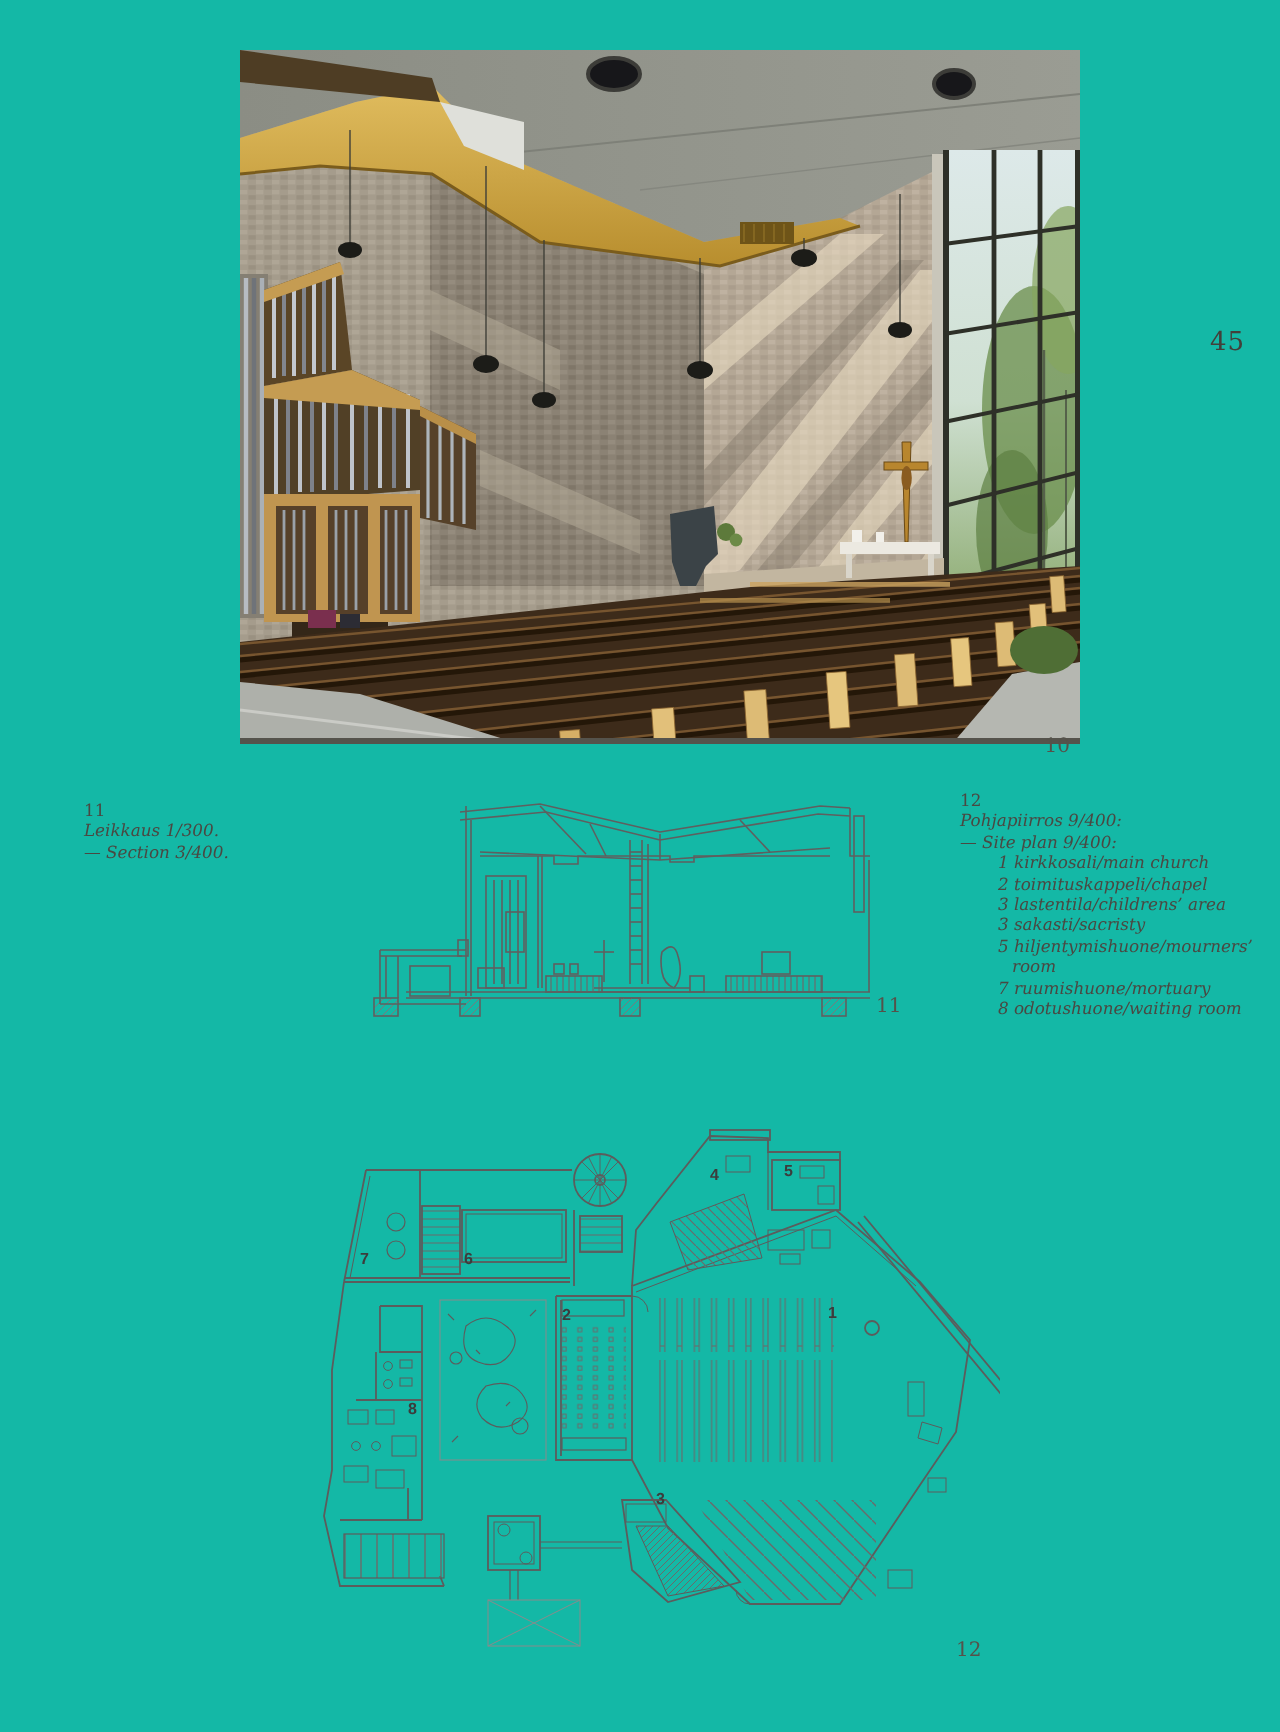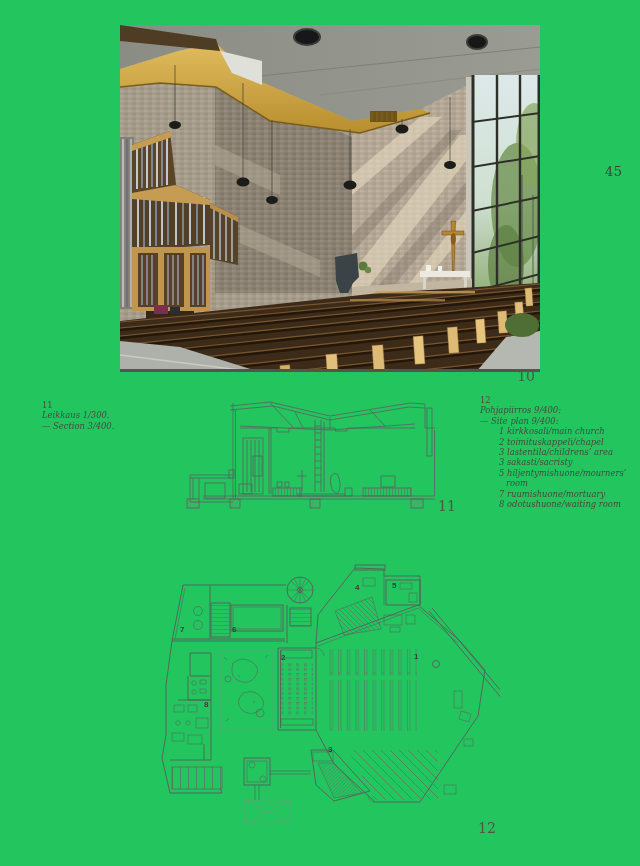--- a/index.html
+++ b/index.html
@@ -1,21 +1,21 @@
 <!DOCTYPE html>
 <html><head>
 <meta charset="utf-8">
 <style>
   html,body{margin:0;padding:0;background:#e8e8e4;}
-  .page{position:relative;width:640px;height:866px;background:#22c55e;overflow:hidden;
+  .page{position:relative;width:640px;height:866px;background:#14b8a6;overflow:hidden;
         font-family:"DejaVu Serif", serif;color:#3f3d38;}
   .abs{position:absolute;}
   .photo{left:120px;top:25px;width:420px;height:347px;}
   .pagenum{left:605px;top:164px;font-size:13px;letter-spacing:.5px;color:#42403a;}
-  .figlabel{font-size:14px;color:#55524a;}
+  .figlabel{font-size:10px;color:#55524a;}
   .lbl10{left:495px;top:368px;width:40px;text-align:right;}
   .lbl11{left:438px;top:498px;}
   .lbl12{left:478px;top:820px;}
   .caption{font-size:8.4px;line-height:10.4px;font-style:italic;color:#4a4842;}
   .cap-num{font-style:normal;}
   .caption-left{left:42px;top:400px;width:130px;}
   .caption-right{left:480px;top:395px;width:150px;}
   .legend-item{padding-left:7px;text-indent:-7px;margin-left:19px;}
   .sectionfig{left:185px;top:398px;width:250px;height:122px;}
   .planfig{left:148px;top:553px;width:352px;height:272px;}

